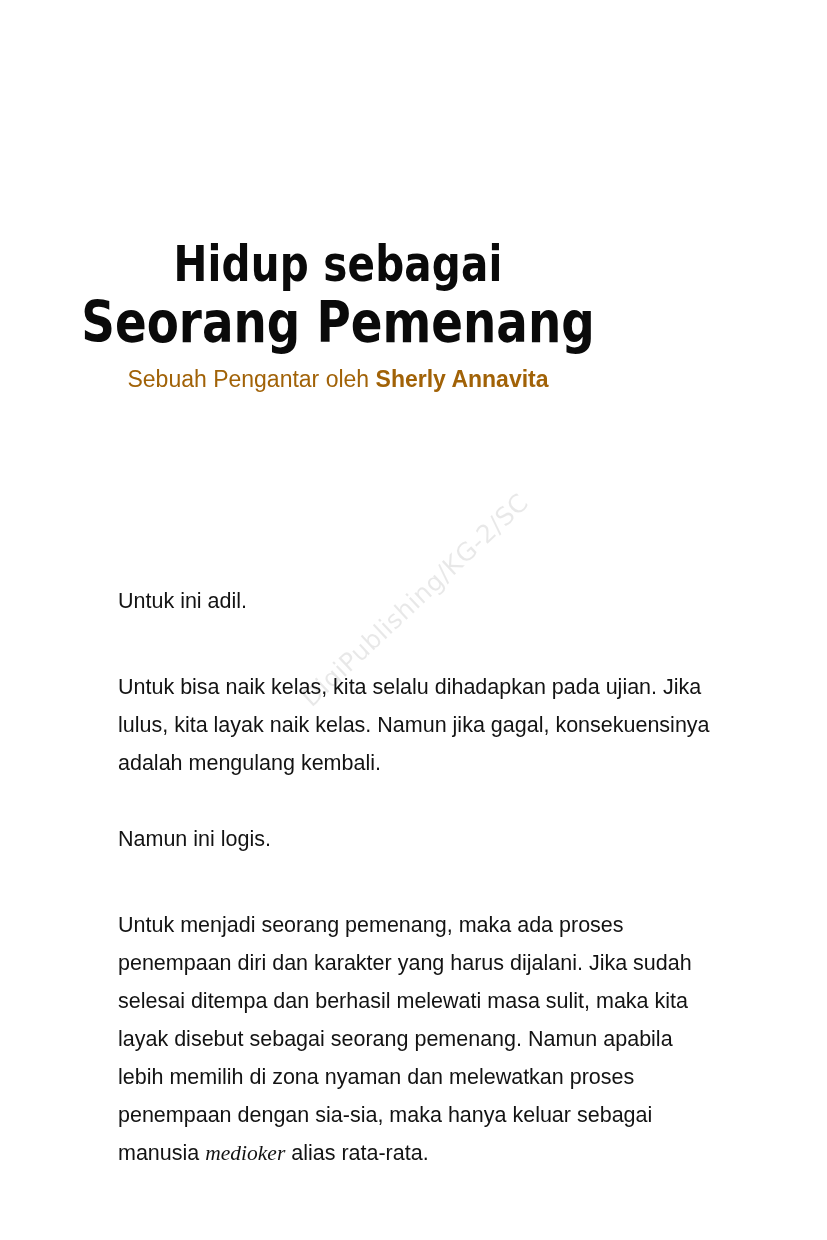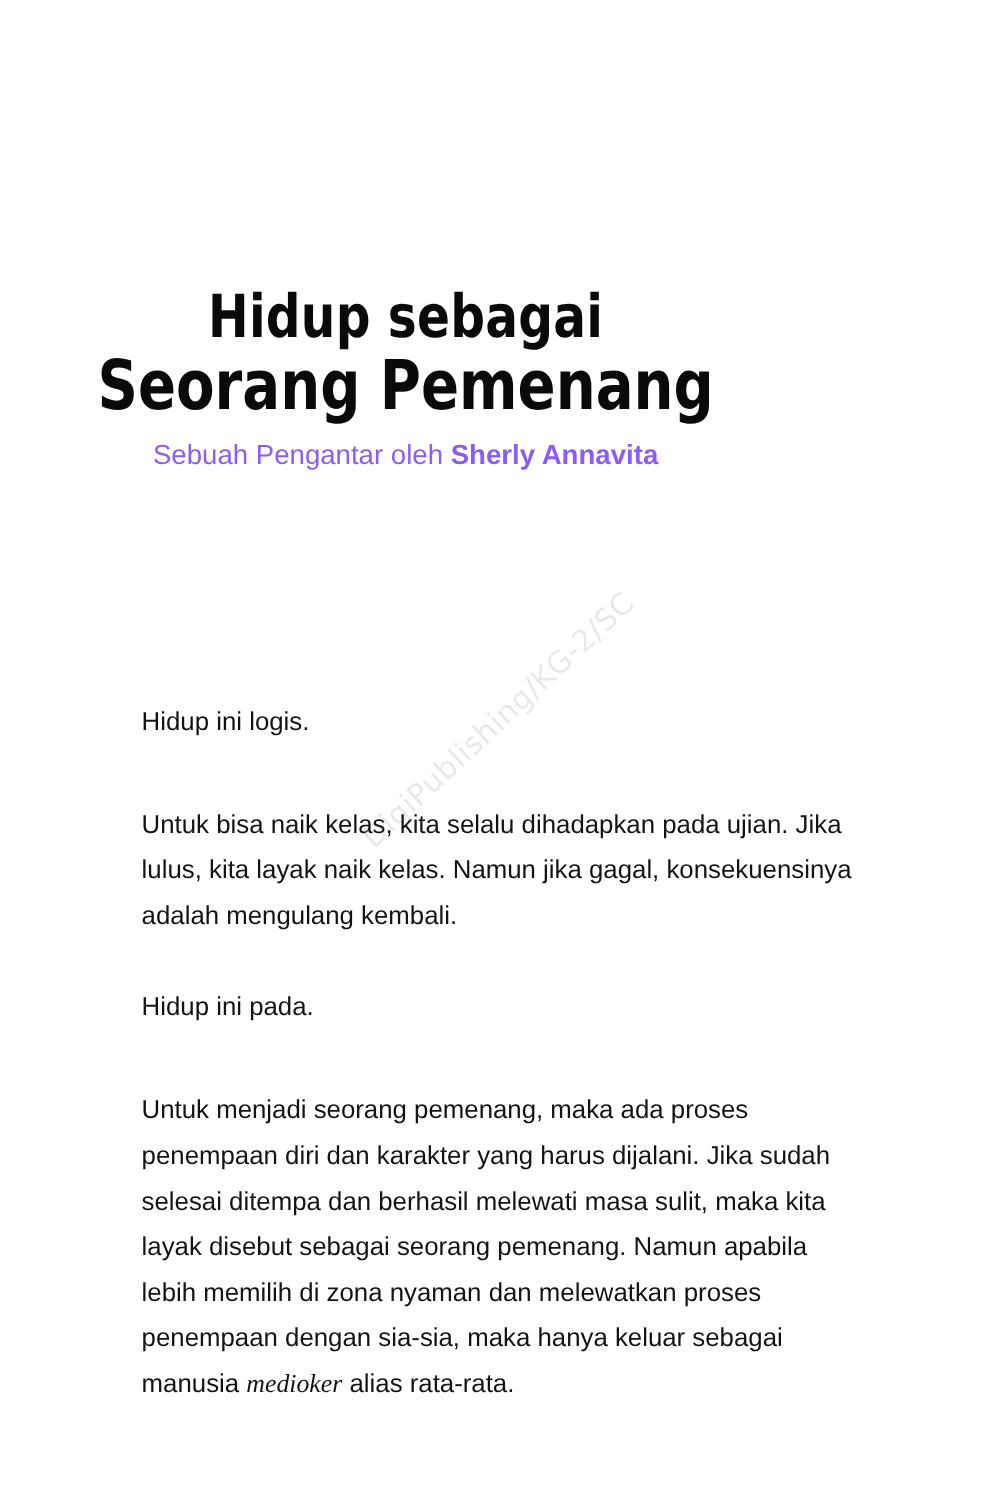--- a/index.html
+++ b/index.html
@@ -74,21 +74,21 @@
   .doc-title .tline-2 { font-size: 52px; letter-spacing: 0px; }
 
   .doc-subtitle {
     margin: 0;
     padding: 0;
     margin-top: 24px;
     font-family: "Liberation Sans", sans-serif;
     font-size: 23px;
     line-height: 30px;
     font-weight: 400;
-    color: #8b5cf6;
+    color: #a16207;
   }
   .doc-subtitle .author {
     font-weight: 700;
   }
 
   
   .body-block {
     position: absolute;
     left: 118px;
     top: 582px;
@@ -140,24 +140,24 @@
       <span class="tline tline-2">Seorang Pemenang</span>
     </h1>
     <p class="doc-subtitle">
       <span>Sebuah Pengantar oleh </span><span class="author">Sherly Annavita</span>
     </p>
   </div>
 
   <div class="body-block">
 
     <p class="para">
-      <span class="lead">Hidup ini logis.</span>
+      <span class="lead">Untuk ini adil.</span>
       <span class="flow last">Untuk bisa naik kelas, kita selalu dihadapkan pada ujian. Jika lulus, kita layak naik kelas. Namun jika gagal, konsekuensinya adalah mengulang kembali.</span>
     </p>
 
     <p class="para">
-      <span class="lead">Hidup ini pada.</span>
+      <span class="lead">Namun ini logis.</span>
       <span class="flow last"><span>Untuk menjadi seorang pemenang, maka ada proses penempaan diri dan karakter yang harus dijalani. Jika sudah selesai ditempa dan berhasil melewati masa sulit, maka kita layak disebut sebagai seorang pemenang. Namun apabila lebih memilih di zona nyaman dan melewatkan proses penempaan dengan sia-sia, maka hanya keluar sebagai manusia </span><em>medioker</em><span> alias rata-rata.</span></span>
     </p>
 
   </div>
 
 </div>
 
 </body></html>

